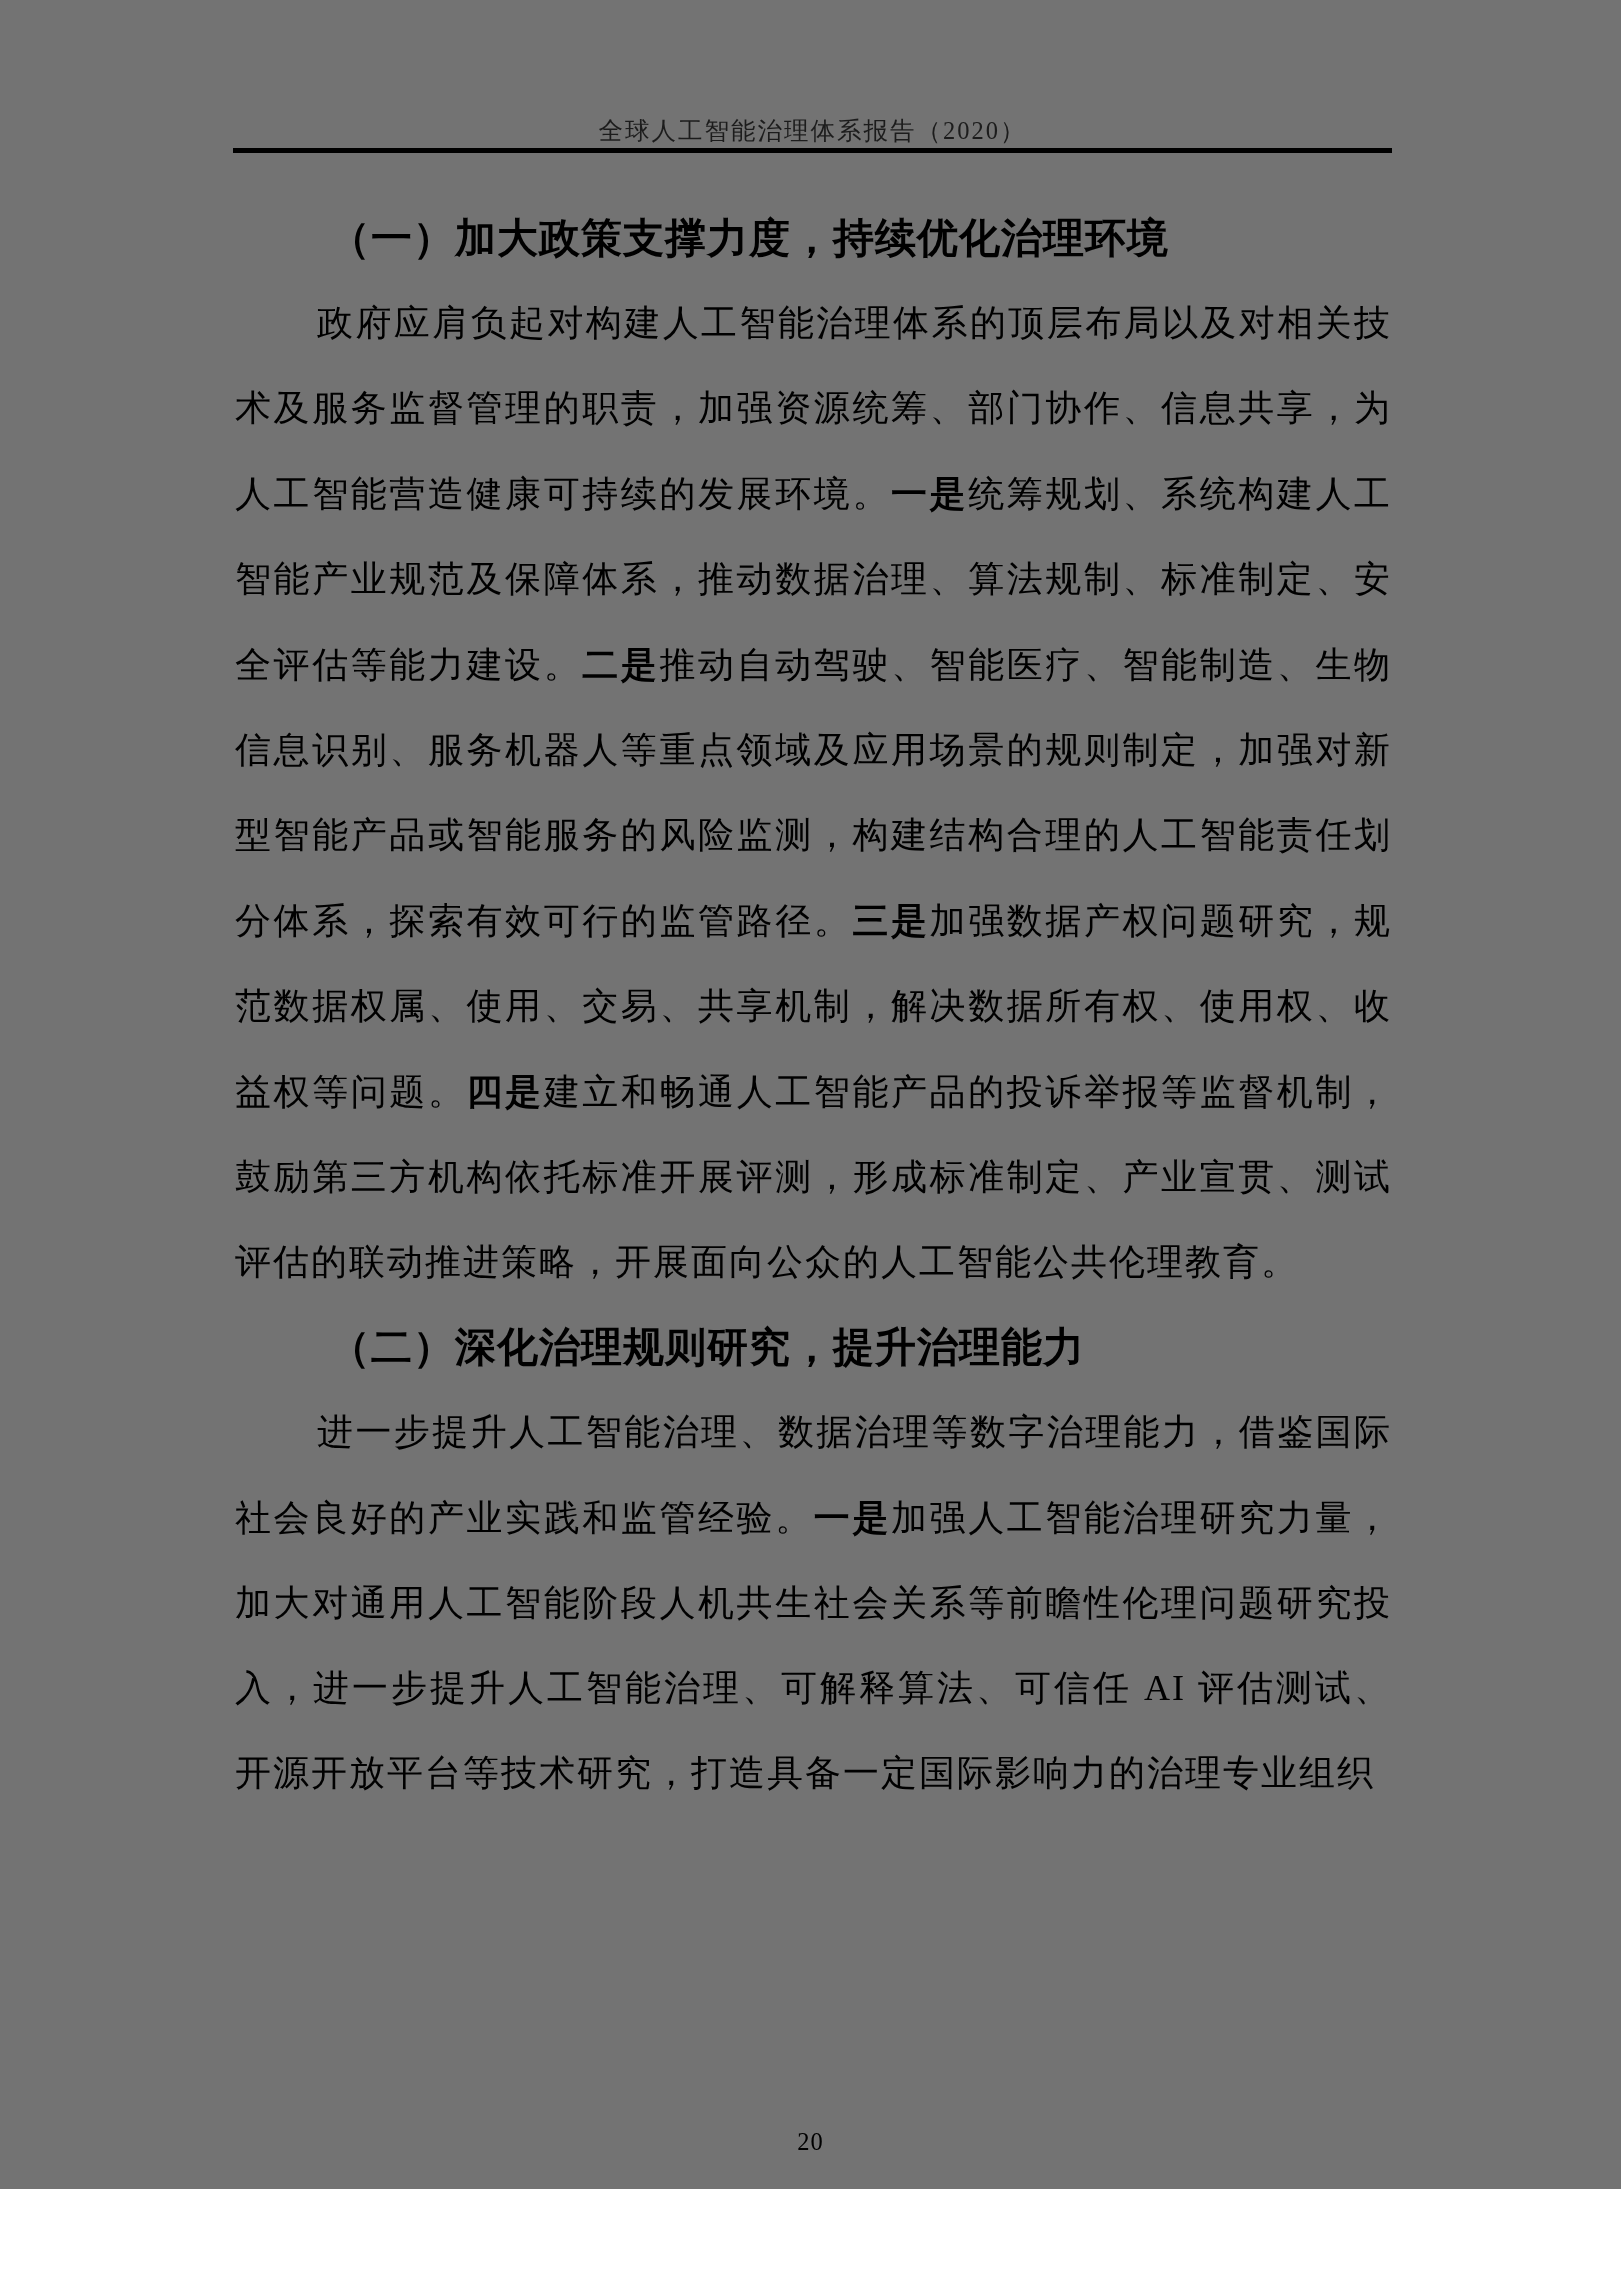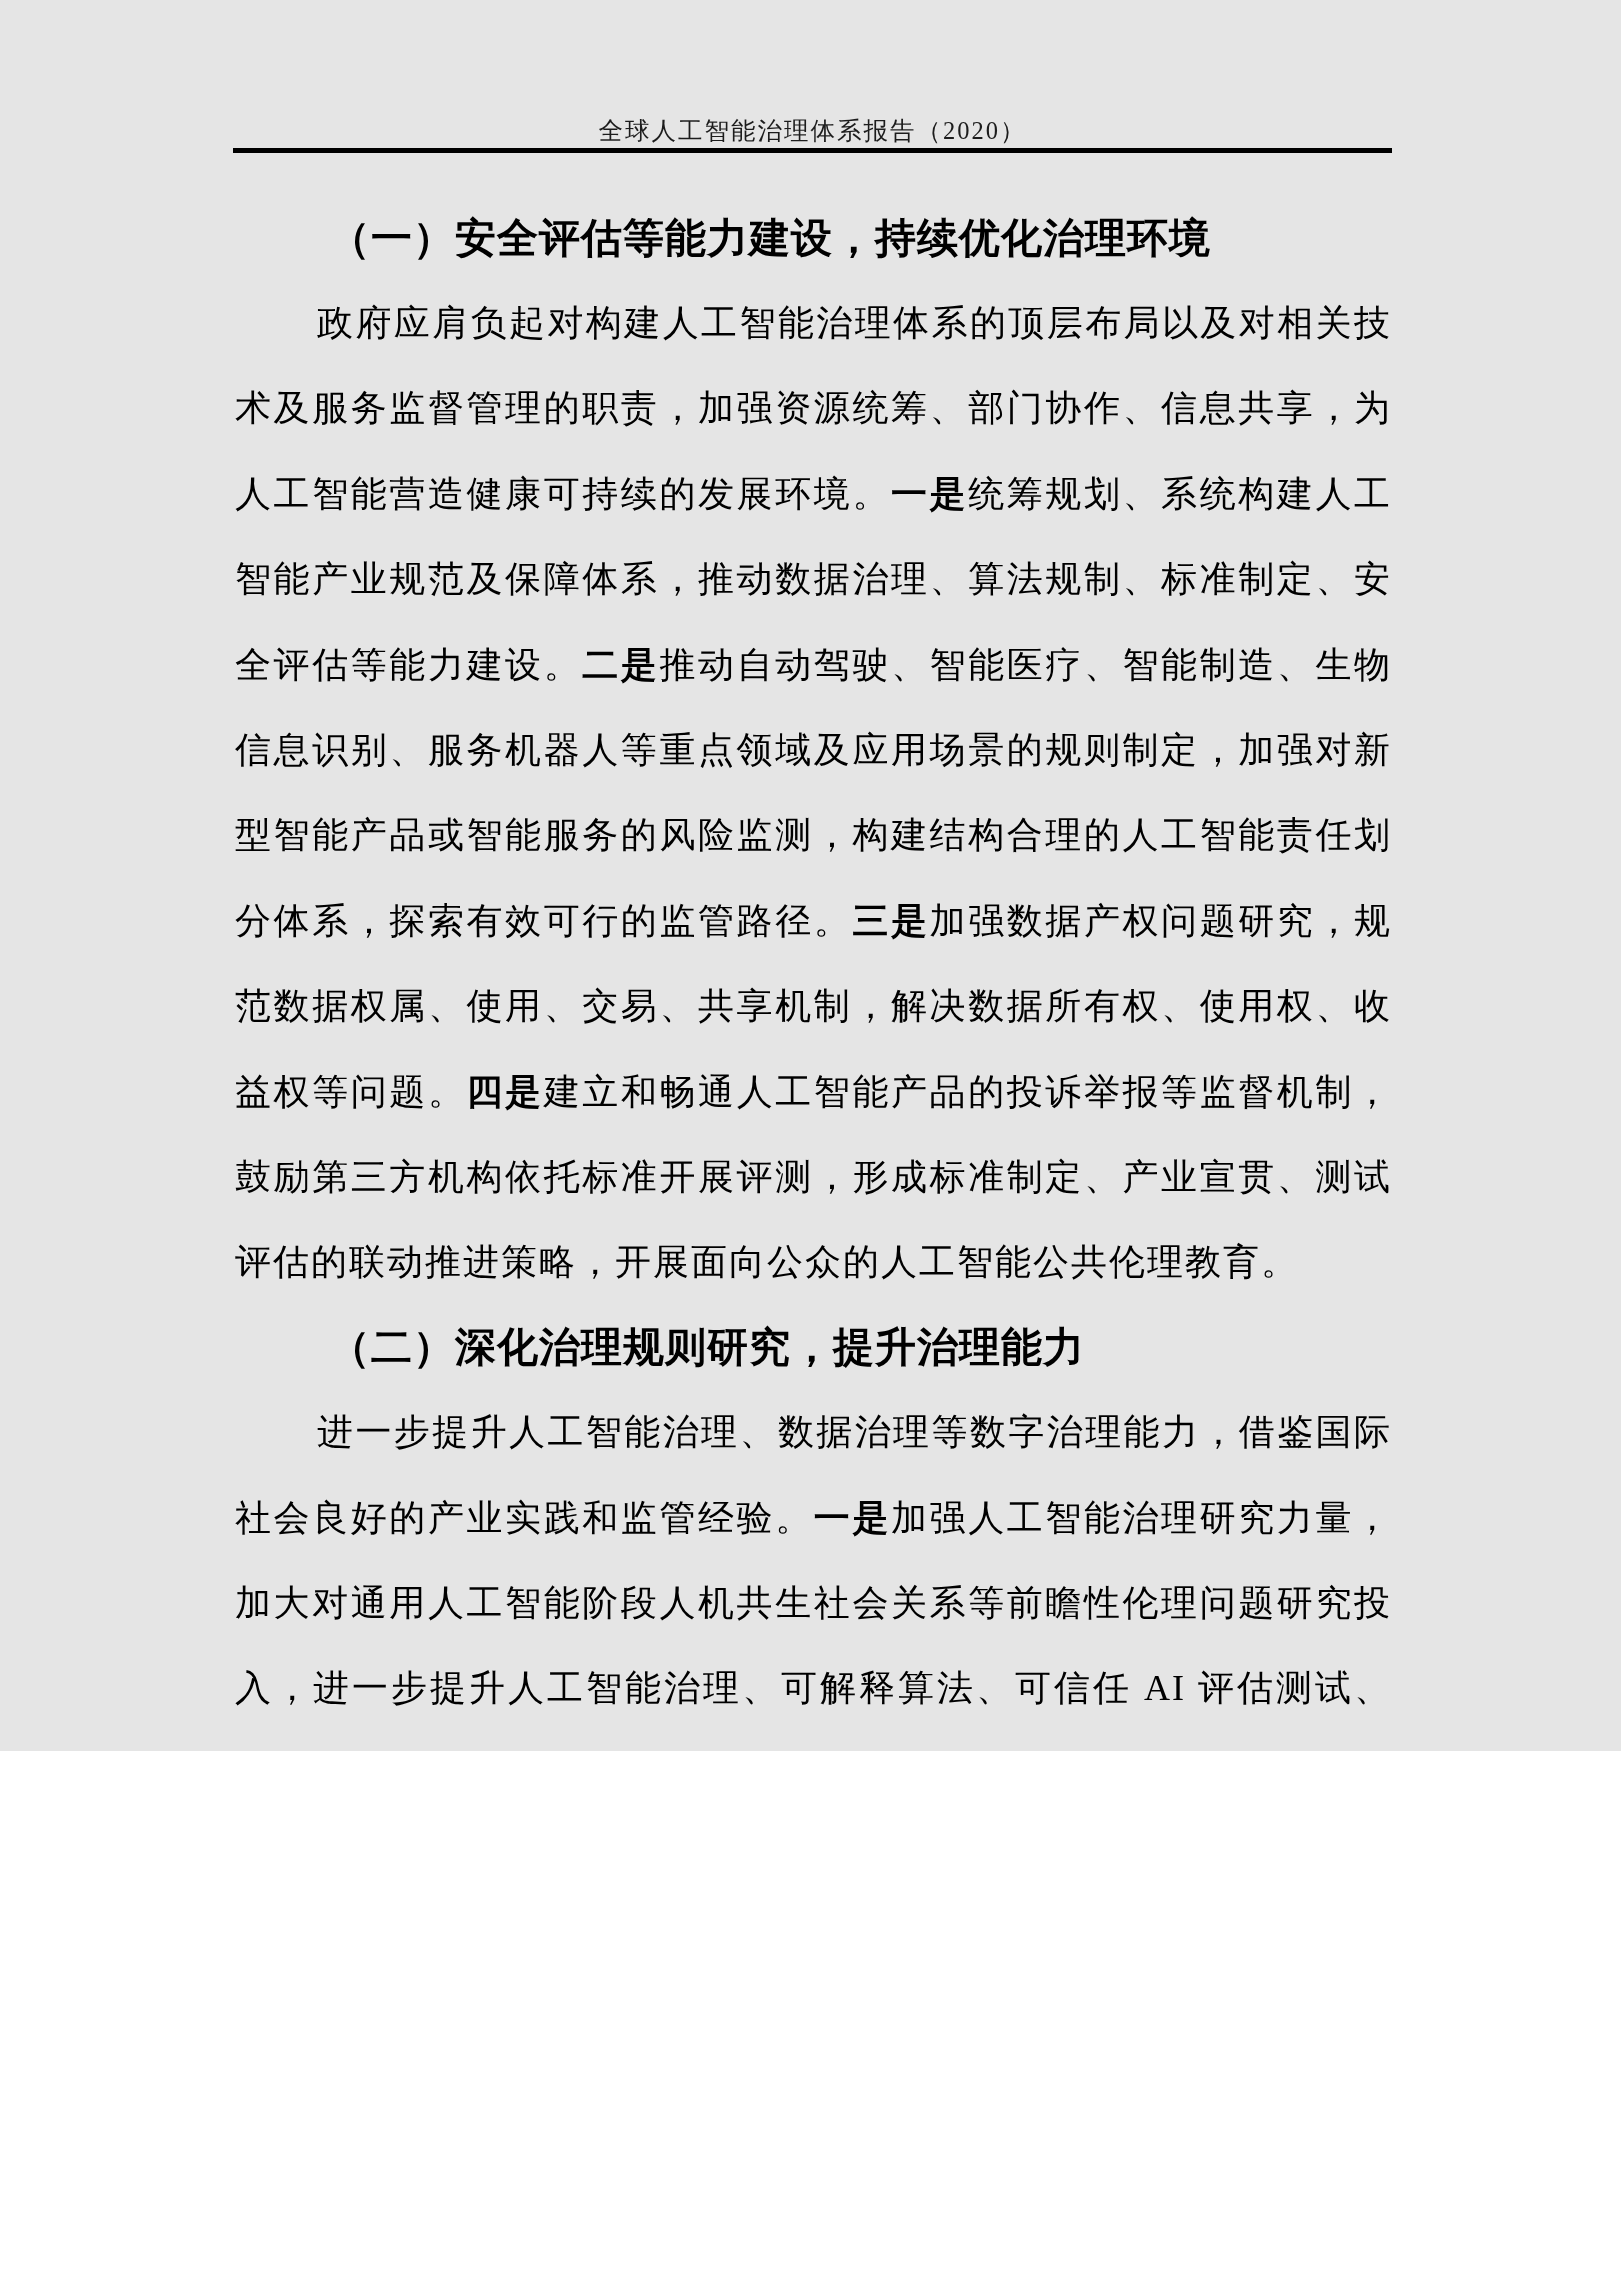--- a/index.html
+++ b/index.html
@@ -3,22 +3,22 @@
 <meta charset="utf-8">
 <style>
   html, body {
     margin: 0;
     padding: 0;
     background: #ffffff;
   }
   .page {
     position: relative;
     width: 1621px;
-    height: 1751px;
-    background: #e5e5e5;
+    height: 2189px;
+    background: #737373;
     color: #000000;
     font-family: "Liberation Serif", "DejaVu Serif", serif;
     overflow: hidden;
   }
   .running-head {
     position: absolute;
     top: 114px;
     left: 233px;
     width: 1159px;
     text-align: center;
@@ -87,21 +87,21 @@
 
 <div class="page">
 
   <div class="running-head">全球人工智能治理体系报告（2020）</div>
 
   <div class="header-rule"></div>
 
   <div class="content">
 
 
-    <h2 class="sec-heading">（一）安全评估等能力建设，持续优化治理环境</h2>
+    <h2 class="sec-heading">（一）加大政策支撑力度，持续优化治理环境</h2>
 
     <p class="body-par indent"><span>政府应肩负起对构建人工智能治理体系的顶层布局以及对相关技术及服务监督管理的职责，加强资源统筹、部门协作、信息共享，为人工智能营造健康可持续的发展环境。</span><span class="bold-run">一是</span><span>统筹规划、系统构建人工智能产业规范及保障体系，推动数据治理、算法规制、标准制定、安全评估等能力建设。</span><span class="bold-run">二是</span><span>推动自动驾驶、智能医疗、智能制造、生物信息识别、服务机器人等重点领域及应用场景的规则制定，加强对新型智能产品或智能服务的风险监测，构建结构合理的人工智能责任划分体系，探索有效可行的监管路径。</span><span class="bold-run">三是</span><span>加强数据产权问题研究，规范数据权属、使用、交易、共享机制，解决数据所有权、使用权、收益权等问题。</span><span class="bold-run">四是</span><span>建立和畅通人工智能产品的投诉举报等监督机制，鼓励第三方机构依托标准开展评测，形成标准制定、产业宣贯、测试评估的联动推进策略，开展面向公众的人工智能公共伦理教育。</span></p>
 
     <h2 class="sec-heading">（二）深化治理规则研究，提升治理能力</h2>
 
     <p class="body-par indent"><span>进一步提升人工智能治理、数据治理等数字治理能力，借鉴国际社会良好的产业实践和监管经验。</span><span class="bold-run">一是</span><span>加强人工智能治理研究力量，加大对通用人工智能阶段人机共生社会关系等前瞻性伦理问题研究投入，进一步提升人工智能治理、可解释算法、可信任 AI 评估测试、开源开放平台等技术研究，打造具备一定国际影响力的治理专业组织</span></p>
 
   </div>
 
   <div class="page-number">20</div>

